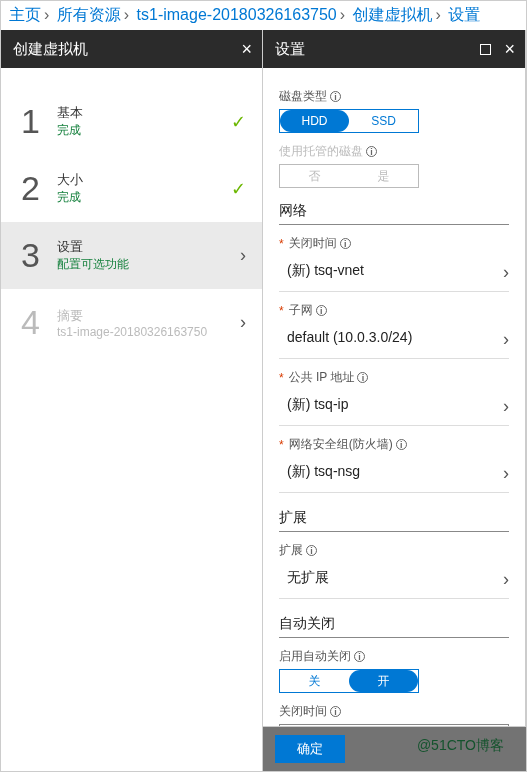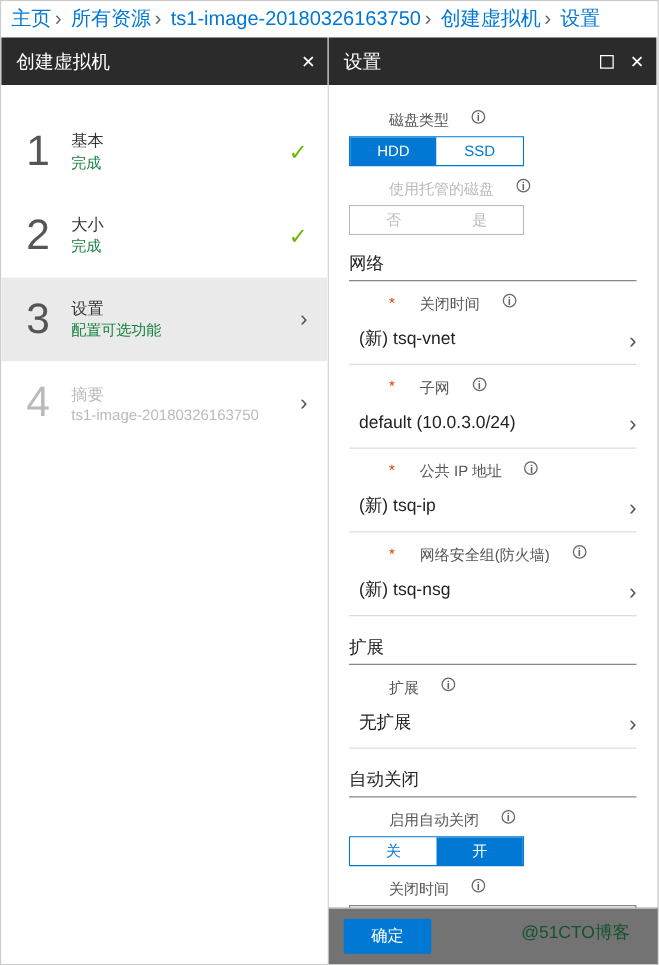--- a/index.html
+++ b/index.html
@@ -20,27 +20,27 @@
 .step.active { background: #eaeaea; }
 .step-num { font-size: 34px; font-weight: 300; color: #555; width: 36px; }
 .step.dim .step-num, .step.dim .step-title, .step.dim .step-sub { color: #bbb; }
 .step-text { flex: 1; }
 .step-title { font-size: 13px; color: #333; }
 .step-sub { font-size: 12px; color: #15803d; }
 .check { color: #6bb700; font-size: 18px; }
 .chev { color: #555; font-size: 18px; }
 .settings-body { padding: 10px 16px 60px 16px; font-size: 13px; color: #333; }
 .section-title { font-size: 14px; padding: 14px 0 4px 0; border-bottom: 1px solid #888; margin-bottom: 10px; font-weight: 400; color: #222; }
-.field-label { font-size: 12px; color: #555; margin-top: 10px; margin-bottom: 4px; display: flex; gap: 18px; margin-left: 32px; }
+.field-label { font-size: 12px; color: #555; margin-top: 10px; margin-bottom: 4px; display: flex; align-items: center; gap: 3px; }
 .req { color: #d83b01; margin-right: 2px; }
 .info { display: inline-flex; width: 11px; height: 11px; border: 1px solid #666; border-radius: 50%; font-size: 9px; align-items: center; justify-content: center; color: #666; cursor: pointer; font-weight: bold; }
 .toggle-group { display: flex; border: 1px solid #0078d4; width: 140px; height: 24px; }
 .toggle-group.dim { border-color: #bbb; }
 .toggle-opt { flex: 1; text-align: center; line-height: 22px; font-size: 12px; cursor: pointer; background: #fff; color: #0078d4; }
-.toggle-opt.active { background: #0078d4; color: #fff; }
+.toggle-opt.active { background: #0078d4; color: #fff; border-radius: 11px; }
 .toggle-group.dim .toggle-opt { color: #bbb; }
 .picker-row { display: flex; align-items: flex-start; justify-content: space-between; padding: 6px 0 8px 0; border-bottom: 1px solid #ddd; cursor: pointer; }
 .picker-val { font-size: 14px; color: #222; padding-left: 8px; }
 .picker-block { margin-bottom: 2px; }
 .input-box { width: 100%; border: 1px solid #888; padding: 4px 6px; font-size: 13px; height: 26px; }
 .footer-bar { position: absolute; bottom: 0; right: 0; width: 263px; border-top: 1px solid #ccc; background: #737373; padding: 8px 12px; }
 .ok-btn { background: #0078d4; color: #fff; border: none; padding: 5px 22px; font-size: 13px; cursor: pointer; }
 .watermark { position: absolute; bottom: 16px; right: 22px; color: #14532d; font-size: 14px; pointer-events: none; }
 </style>
 </head>

